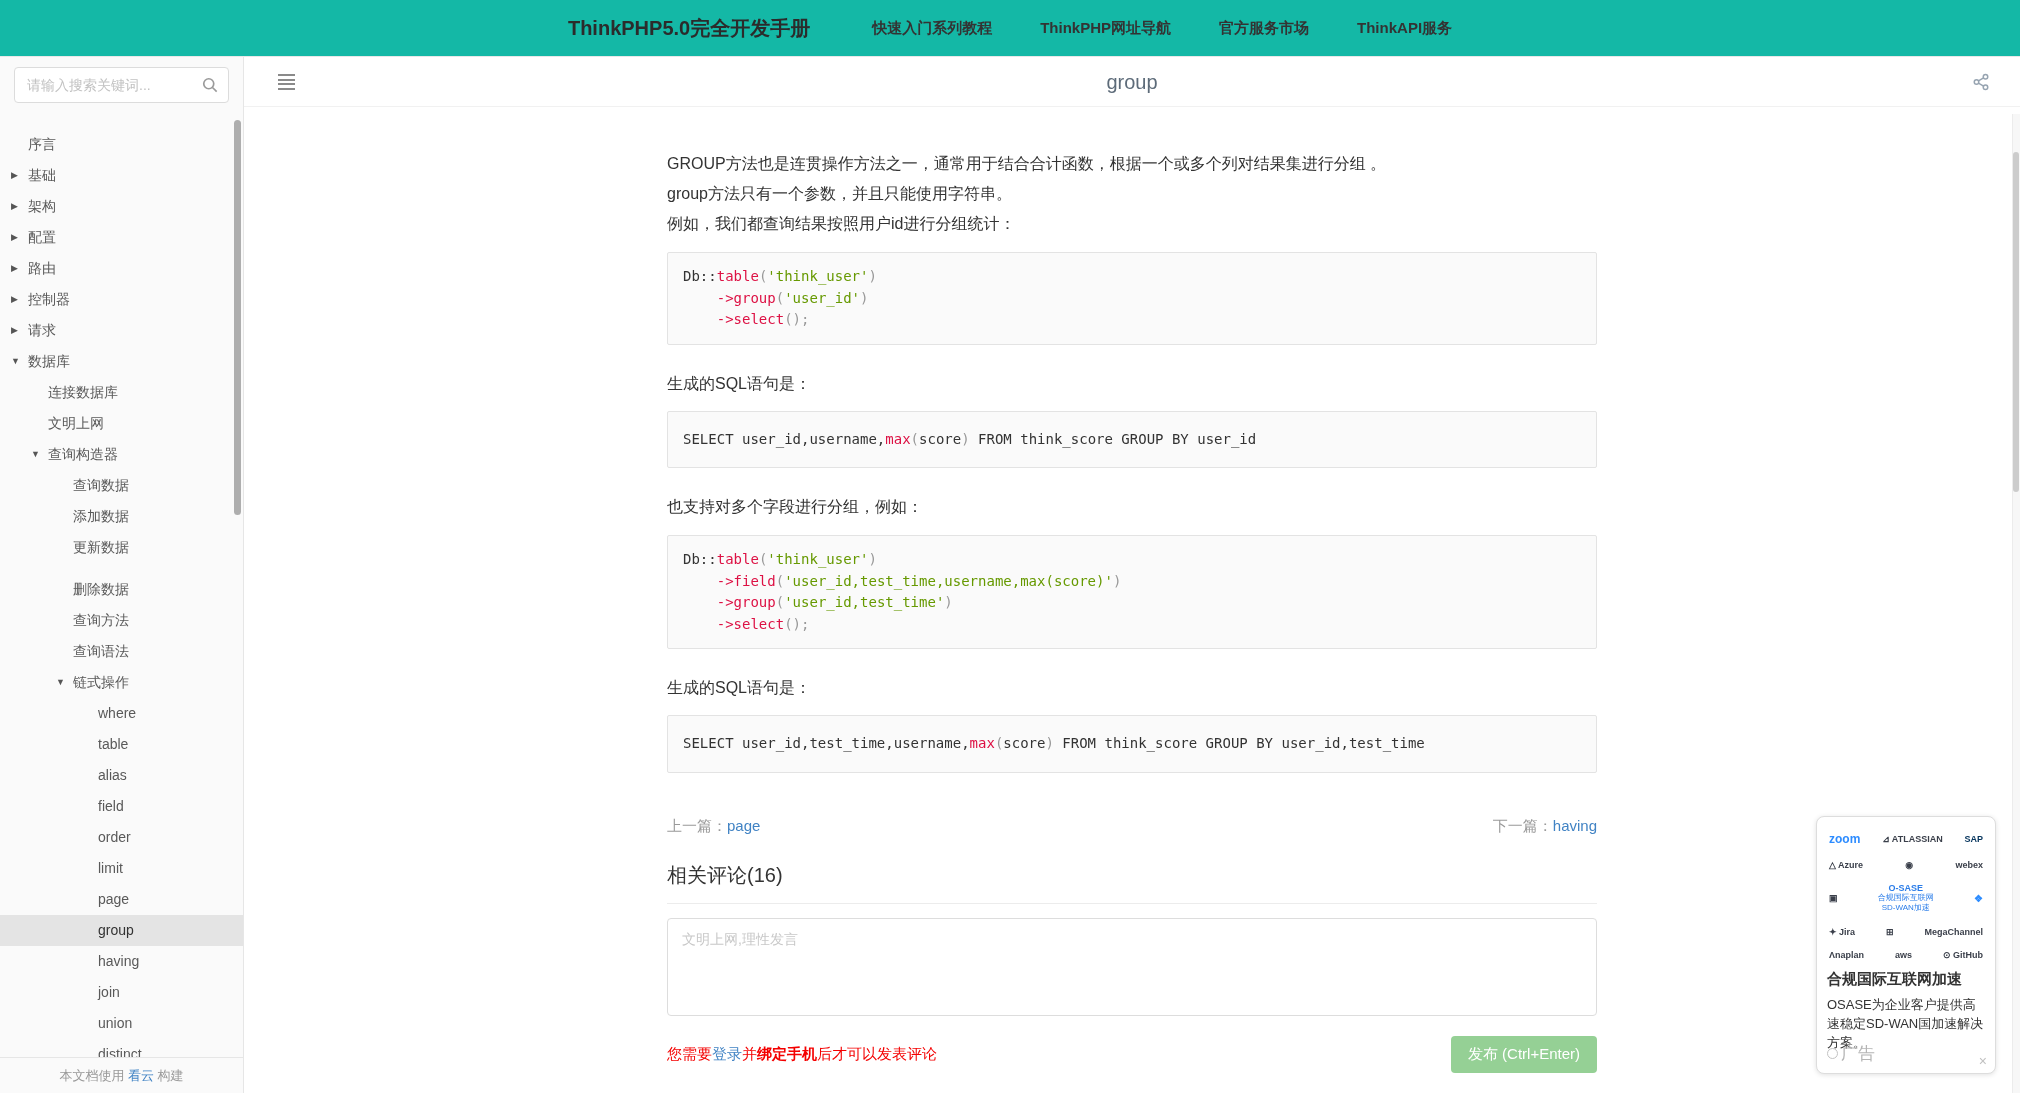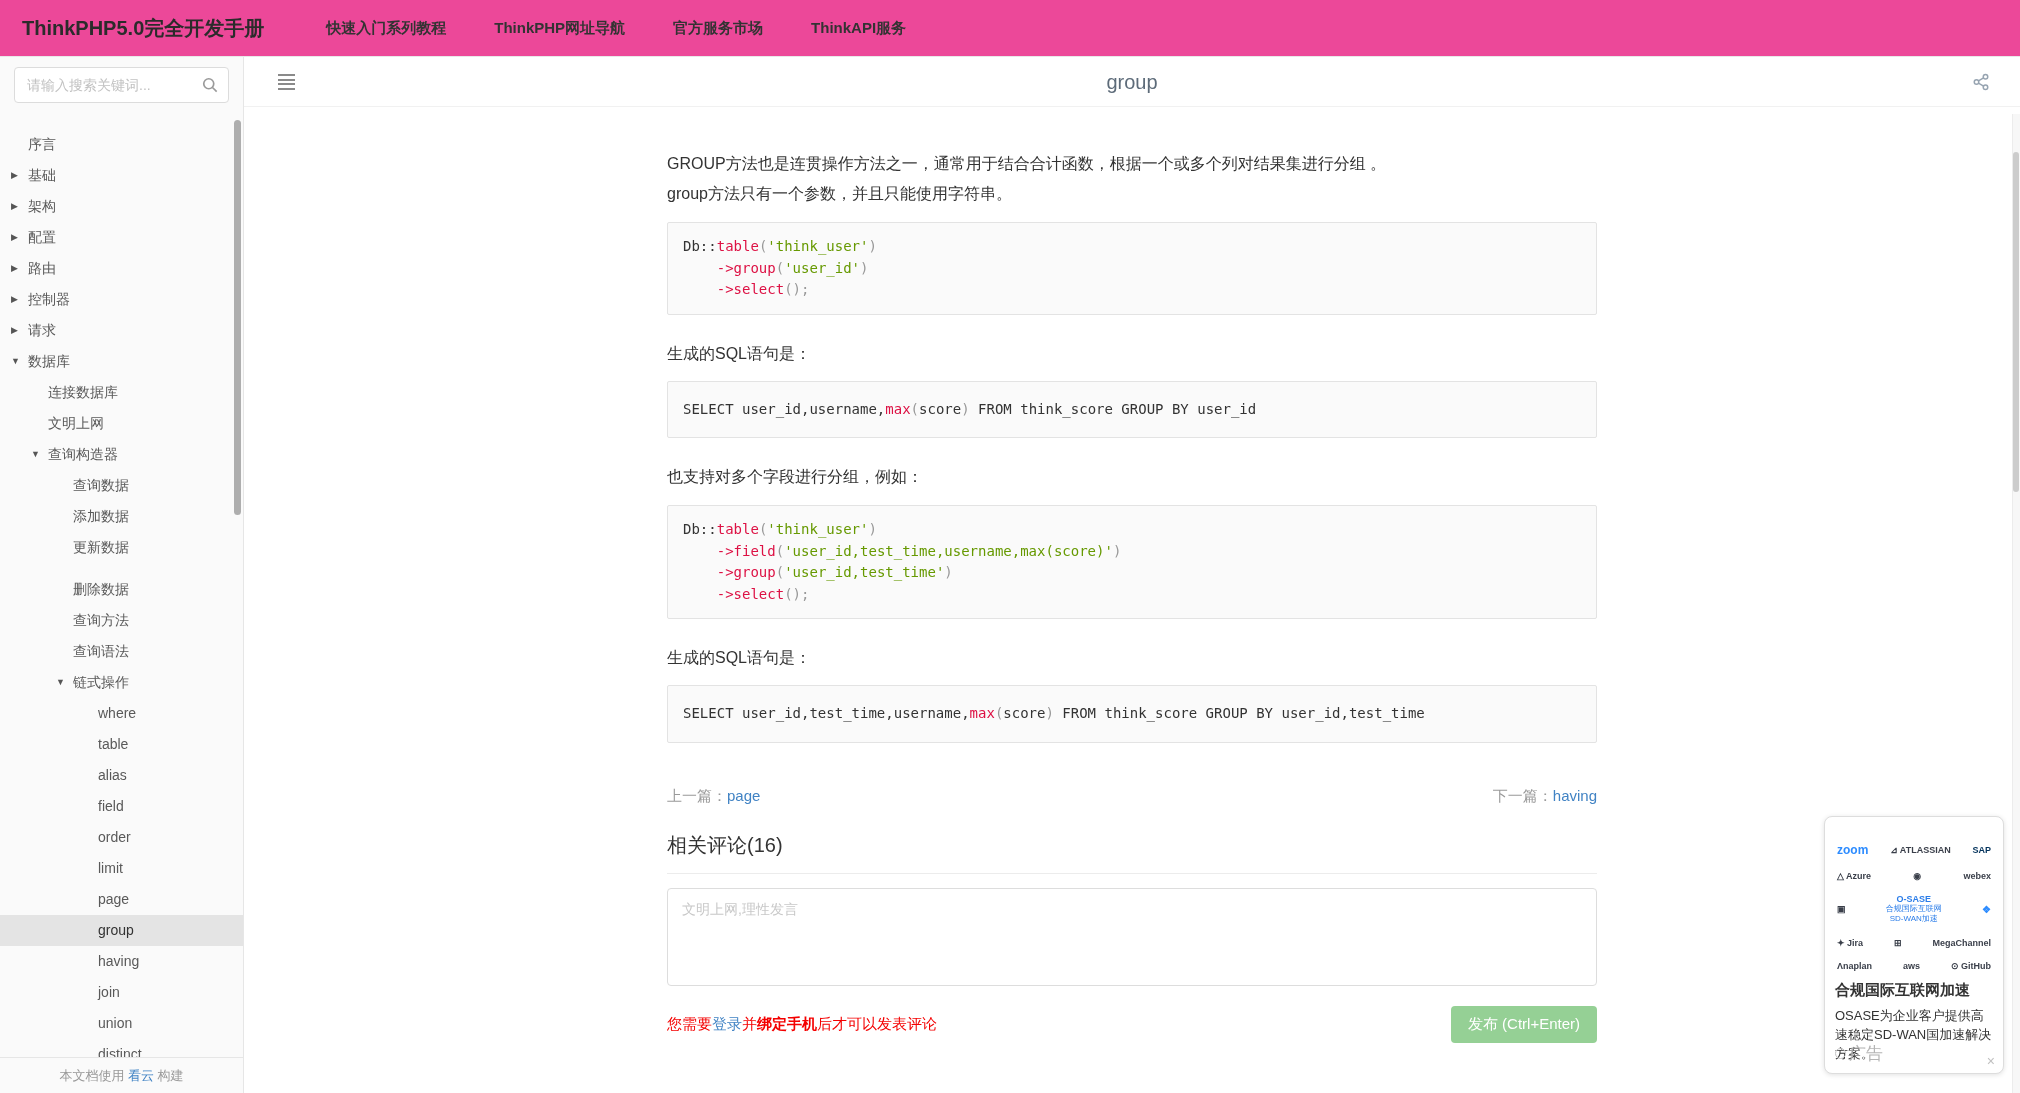--- a/index.html
+++ b/index.html
@@ -5,21 +5,21 @@
   * { box-sizing: border-box; margin: 0; padding: 0; }
   html,body { background:#fff; }
   #screen {
     position: relative; width: 2020px; height: 1093px; overflow: hidden;
     background: #fff; font-family: "Liberation Sans", sans-serif; color:#333;
   }
   a { text-decoration: none; cursor: pointer; }
 
   
   .navbar { height: 57px; display: flex; align-items: center; padding: 0 22px;
-            border-bottom: 1px solid #e8e8e8; background: #ec4899; }
+            border-bottom: 1px solid #e8e8e8; background: #14b8a6; justify-content: center; }
   .brand { font-size: 20px; font-weight: bold; color: #2b2b2b; }
   .navlinks { display: flex; margin-left: 62px; gap: 48px; }
   .navlink { font-size: 15px; color: #333; font-weight: bold; }
 
   
   .app { display: flex; height: 1036px; }
 
   
   .sidebar { width: 244px; background: #fafafa; border-right: 1px solid #e6e6e6;
              position: relative; display: flex; flex-direction: column; overflow: hidden; }
@@ -80,23 +80,23 @@
                  padding: 9px 17px; font-size: 15px; cursor: pointer;
                  font-family: "Liberation Sans", sans-serif; }
 
   
   .page-scroll { position: absolute; right: 0; top: 57px; bottom: 0; width: 8px;
                  background: #f7f7f7; border-left: 1px solid #ececec; }
   .page-thumb { position: absolute; right: 1px; top: 38px; width: 6px; height: 340px;
                 background: #cccccc; border-radius: 3px; }
 
   
-  .ad-card { position: absolute; right: 16px; top: 759px; width: 180px; height: 258px;
+  .ad-card { position: absolute; right: 24px; top: 759px; width: 180px; height: 258px;
              background: #fff; border: 1px solid #ddd; border-radius: 8px;
-             box-shadow: 0 1px 5px rgba(0,0,0,.12); padding: 24px 10px; }
+             box-shadow: 0 1px 5px rgba(0,0,0,.12); padding: 13px 10px; }
   .ad-logos { height: 132px; display: flex; flex-direction: column;
               justify-content: space-between; padding: 2px 2px; }
   .ad-lrow { display: flex; justify-content: space-between; align-items: center; }
   .ad-logo { font-size: 9px; font-weight: bold; color: #3a3f4a; white-space: nowrap; }
   .ad-logo.blue { color: #2d8cff; font-size: 12px; }
   .ad-logo.navy { color: #04335c; }
   .ad-center { text-align: center; color: #2b7de9; line-height: 10px; }
   .ad-center .l1 { font-size: 9px; font-weight: bold; }
   .ad-center .l2 { font-size: 8px; }
   .ad-center .l3 { font-size: 8px; }
@@ -190,20 +190,21 @@
             <circle cx="18" cy="19" r="3"></circle>
             <line x1="8.6" y1="10.5" x2="15.4" y2="6.4"></line>
             <line x1="8.6" y1="13.5" x2="15.4" y2="17.6"></line>
           </svg>
         </div>
       </div>
 
       <div class="cbody">
         <p class="para">GROUP方法也是连贯操作方法之一，通常用于结合合计函数，根据一个或多个列对结果集进行分组 。</p>
         <p class="para">group方法只有一个参数，并且只能使用字符串。</p>
+        <p class="para">例如，我们都查询结果按照用户id进行分组统计：</p>
 
         <div class="codeblock">
             <div class="cline"><span class="tk-p">Db</span><span class="tk-p">::</span><span class="tk-f">table</span><span class="tk-g">(</span><span class="tk-s">'think_user'</span><span class="tk-g">)</span></div>
             <div class="cline"><span class="tk-p">    </span><span class="tk-f">-&gt;</span><span class="tk-f">group</span><span class="tk-g">(</span><span class="tk-s">'user_id'</span><span class="tk-g">)</span></div>
             <div class="cline"><span class="tk-p">    </span><span class="tk-f">-&gt;</span><span class="tk-f">select</span><span class="tk-g">(</span><span class="tk-g">)</span><span class="tk-g">;</span></div>
           </div>
 
         <p class="sql-label">生成的SQL语句是：</p>
         <div class="codeblock sqlblock">
             <div class="cline"><span class="tk-p">SELECT user_id,username,</span><span class="tk-f">max</span><span class="tk-g">(</span><span class="tk-p">score</span><span class="tk-g">)</span><span class="tk-p"> FROM think_score GROUP BY user_id</span></div>

